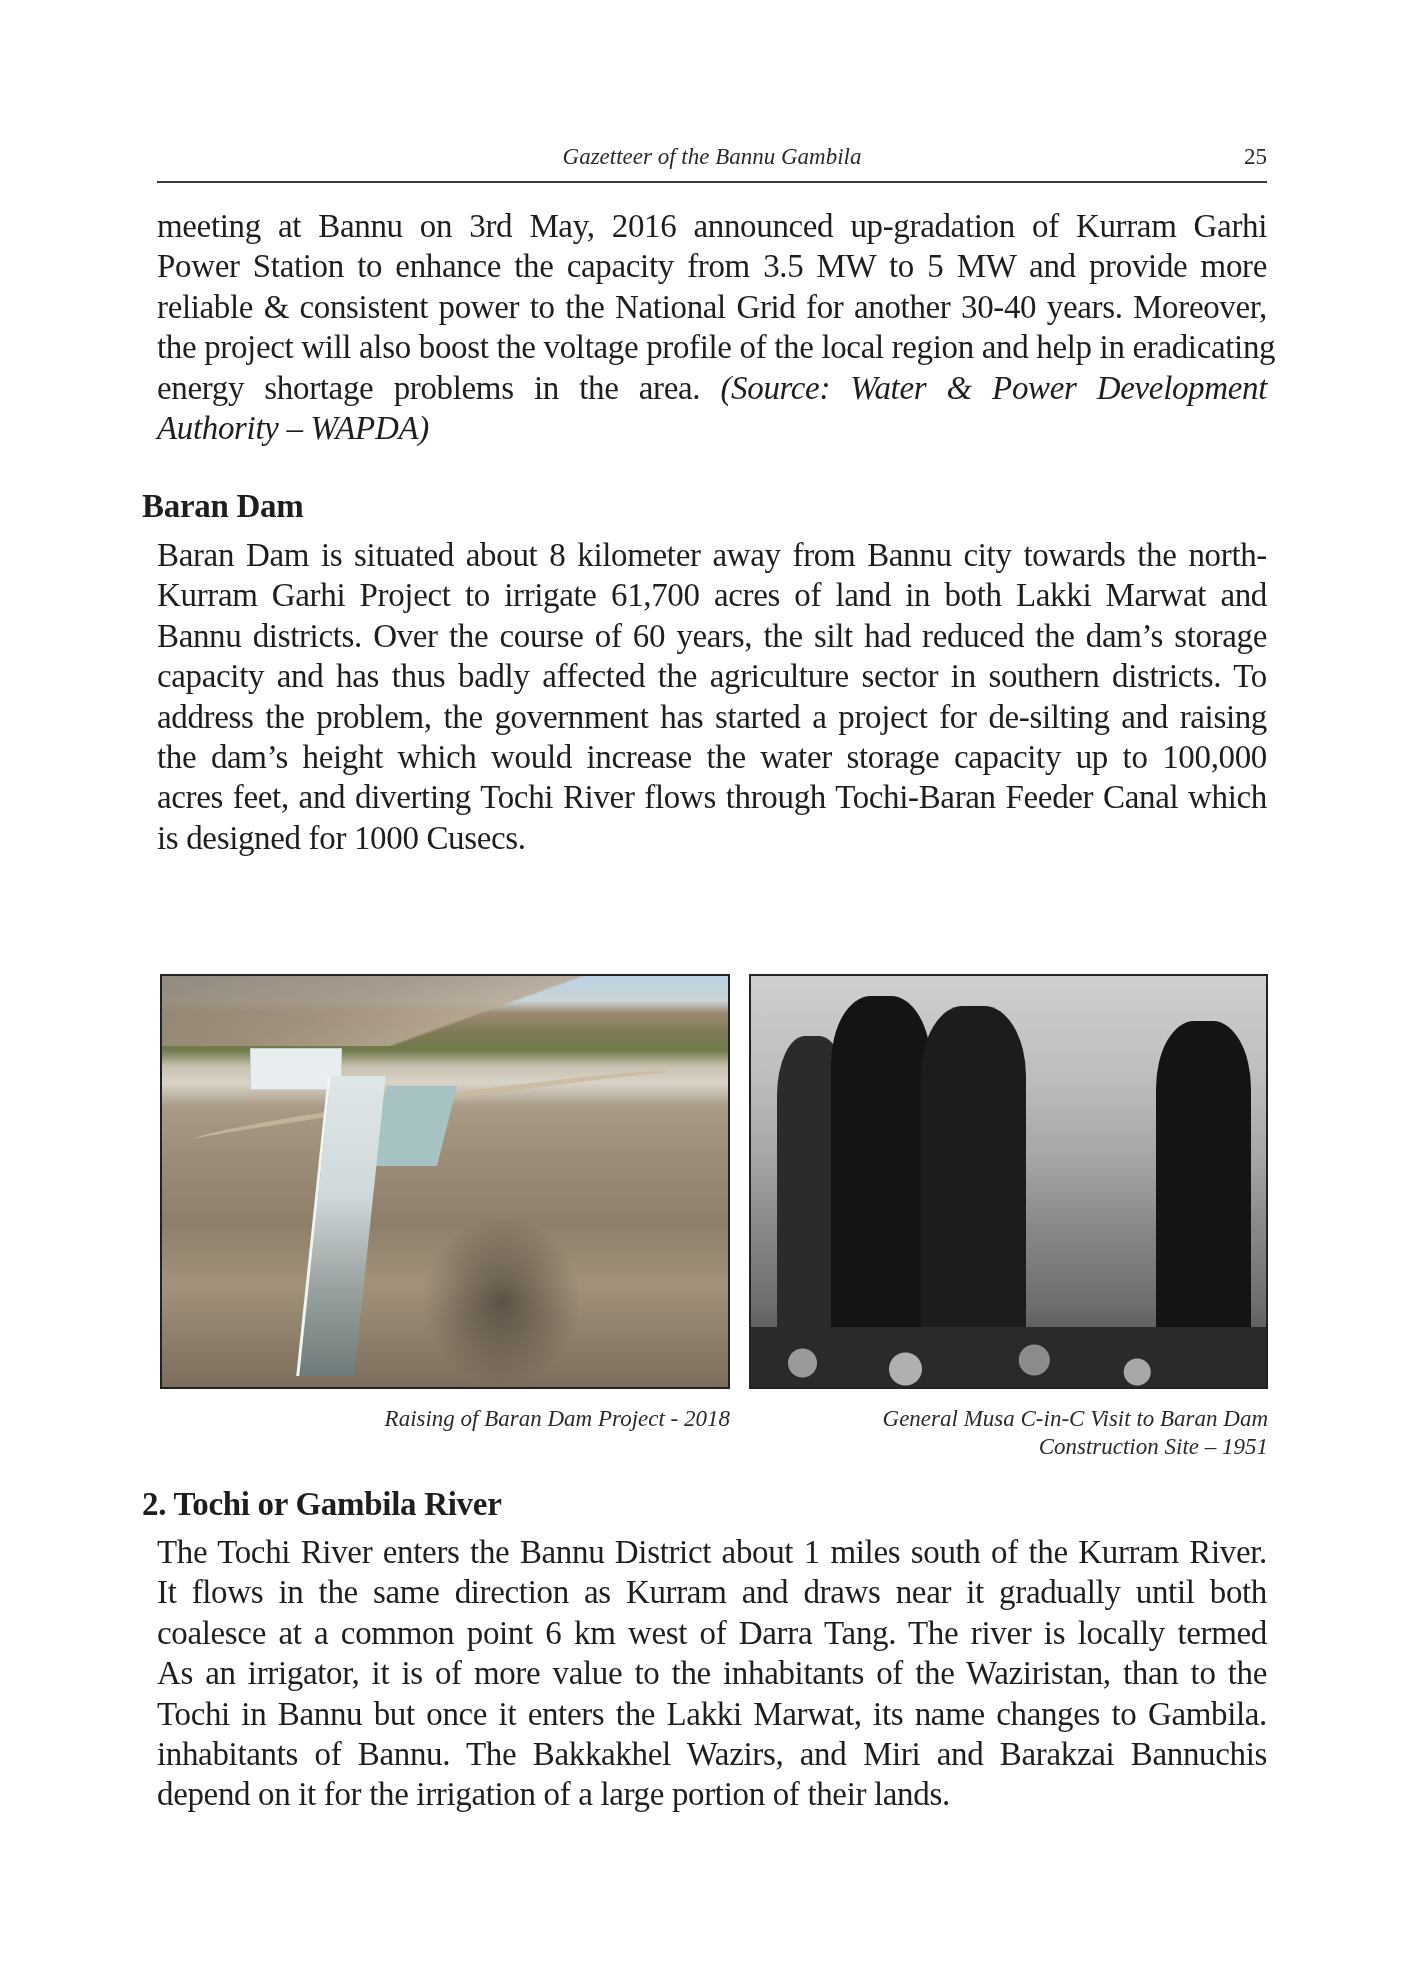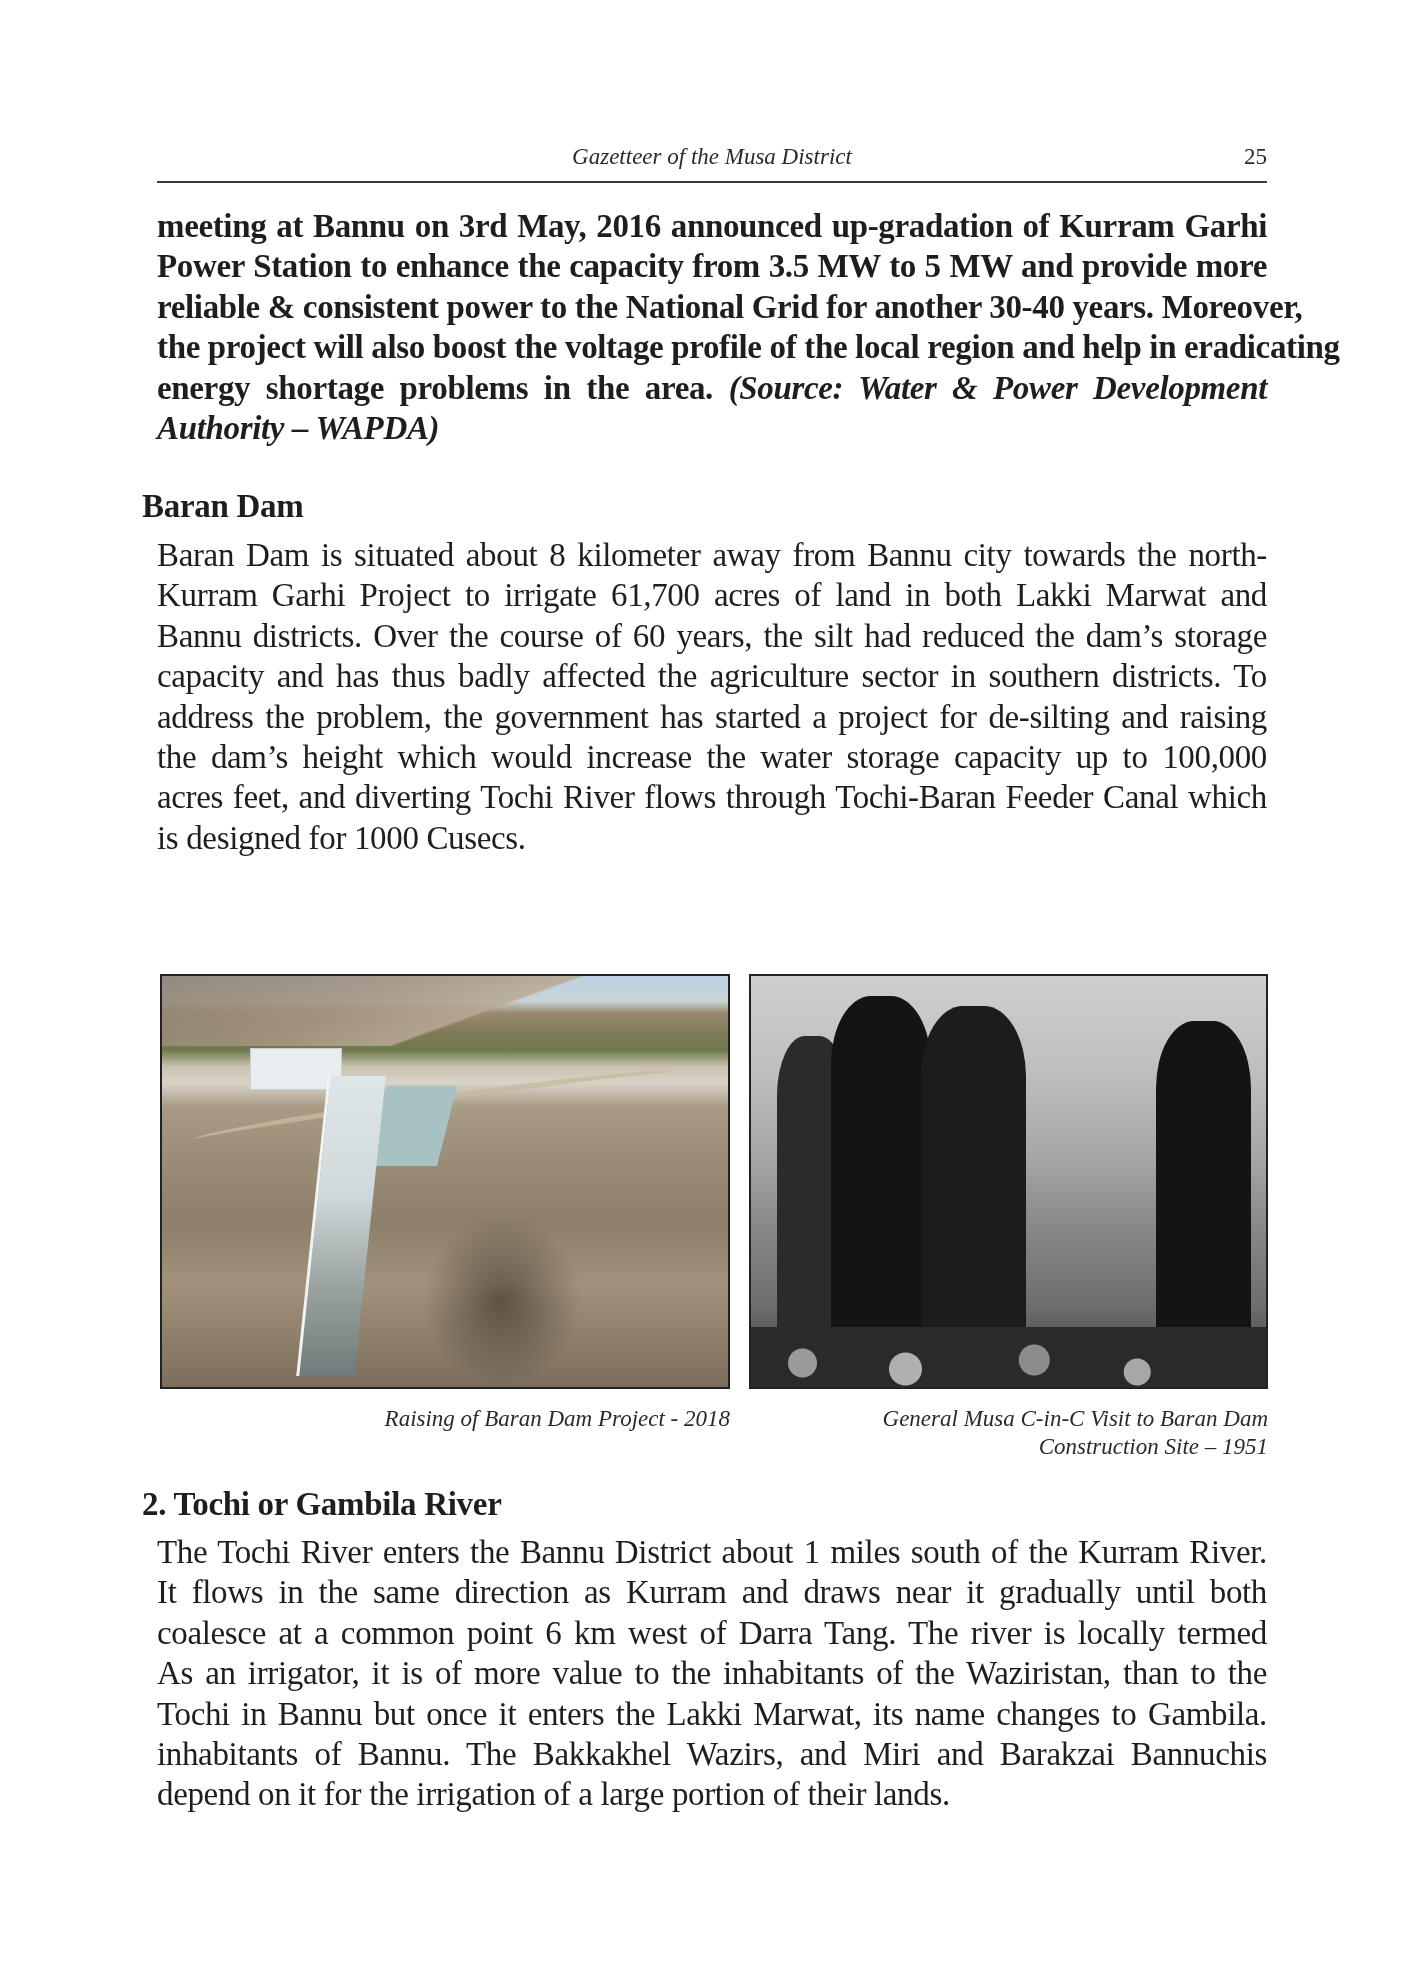--- a/index.html
+++ b/index.html
@@ -34,25 +34,25 @@
   .fig.f3 { left: 170px; top: 30px; width: 105px; height: 390px; background: #1c1c1c; }
   .fig.f4 { left: 405px; top: 45px; width: 95px; height: 375px; }
   .rocks { position: absolute; left: 0; bottom: 0; width: 100%; height: 60px; background: radial-gradient(circle at 10% 60%, #9a9a9a 0 14px, transparent 15px), radial-gradient(circle at 30% 70%, #b0b0b0 0 16px, transparent 17px), radial-gradient(circle at 55% 55%, #8c8c8c 0 15px, transparent 16px), radial-gradient(circle at 75% 75%, #a8a8a8 0 13px, transparent 14px), #2a2a2a; }
   .caption { font-style: italic; font-size: 23px; line-height: 28px; text-align: right; color: #2a2a2a; }
   .cap-left { left: 160px; width: 570px; top: 1405px; }
   .cap-right { left: 749px; width: 519px; top: 1405px; }
 </style>
 </head>
 <body>
 
-<div class="abs header-title">Gazetteer of the Musa District</div>
+<div class="abs header-title">Gazetteer of the Bannu Gambila</div>
 <div class="abs page-number">25</div>
 <div class="abs header-rule"></div>
 
-<div class="abs para" style="top:206px;font-weight:bold;">
+<div class="abs para" style="top:206px;">
   <span class="line">meeting at Bannu on 3rd May, 2016 announced up-gradation of Kurram Garhi</span>
   <span class="line">Power Station to enhance the capacity from 3.5 MW to 5 MW and provide more</span>
   <span class="line">reliable &amp; consistent power to the National Grid for another 30-40 years. Moreover,</span>
   <span class="line">the project will also boost the voltage profile of the local region and help in eradicating</span>
   <span class="line"><span>energy shortage problems in the area. </span><em>(Source: Water &amp; Power Development</em></span>
   <span class="line last"><em>Authority – WAPDA)</em></span>
 </div>
 
 <div class="abs heading" style="top:486px;">Baran Dam</div>
 <div class="abs para" style="top:535px;">

